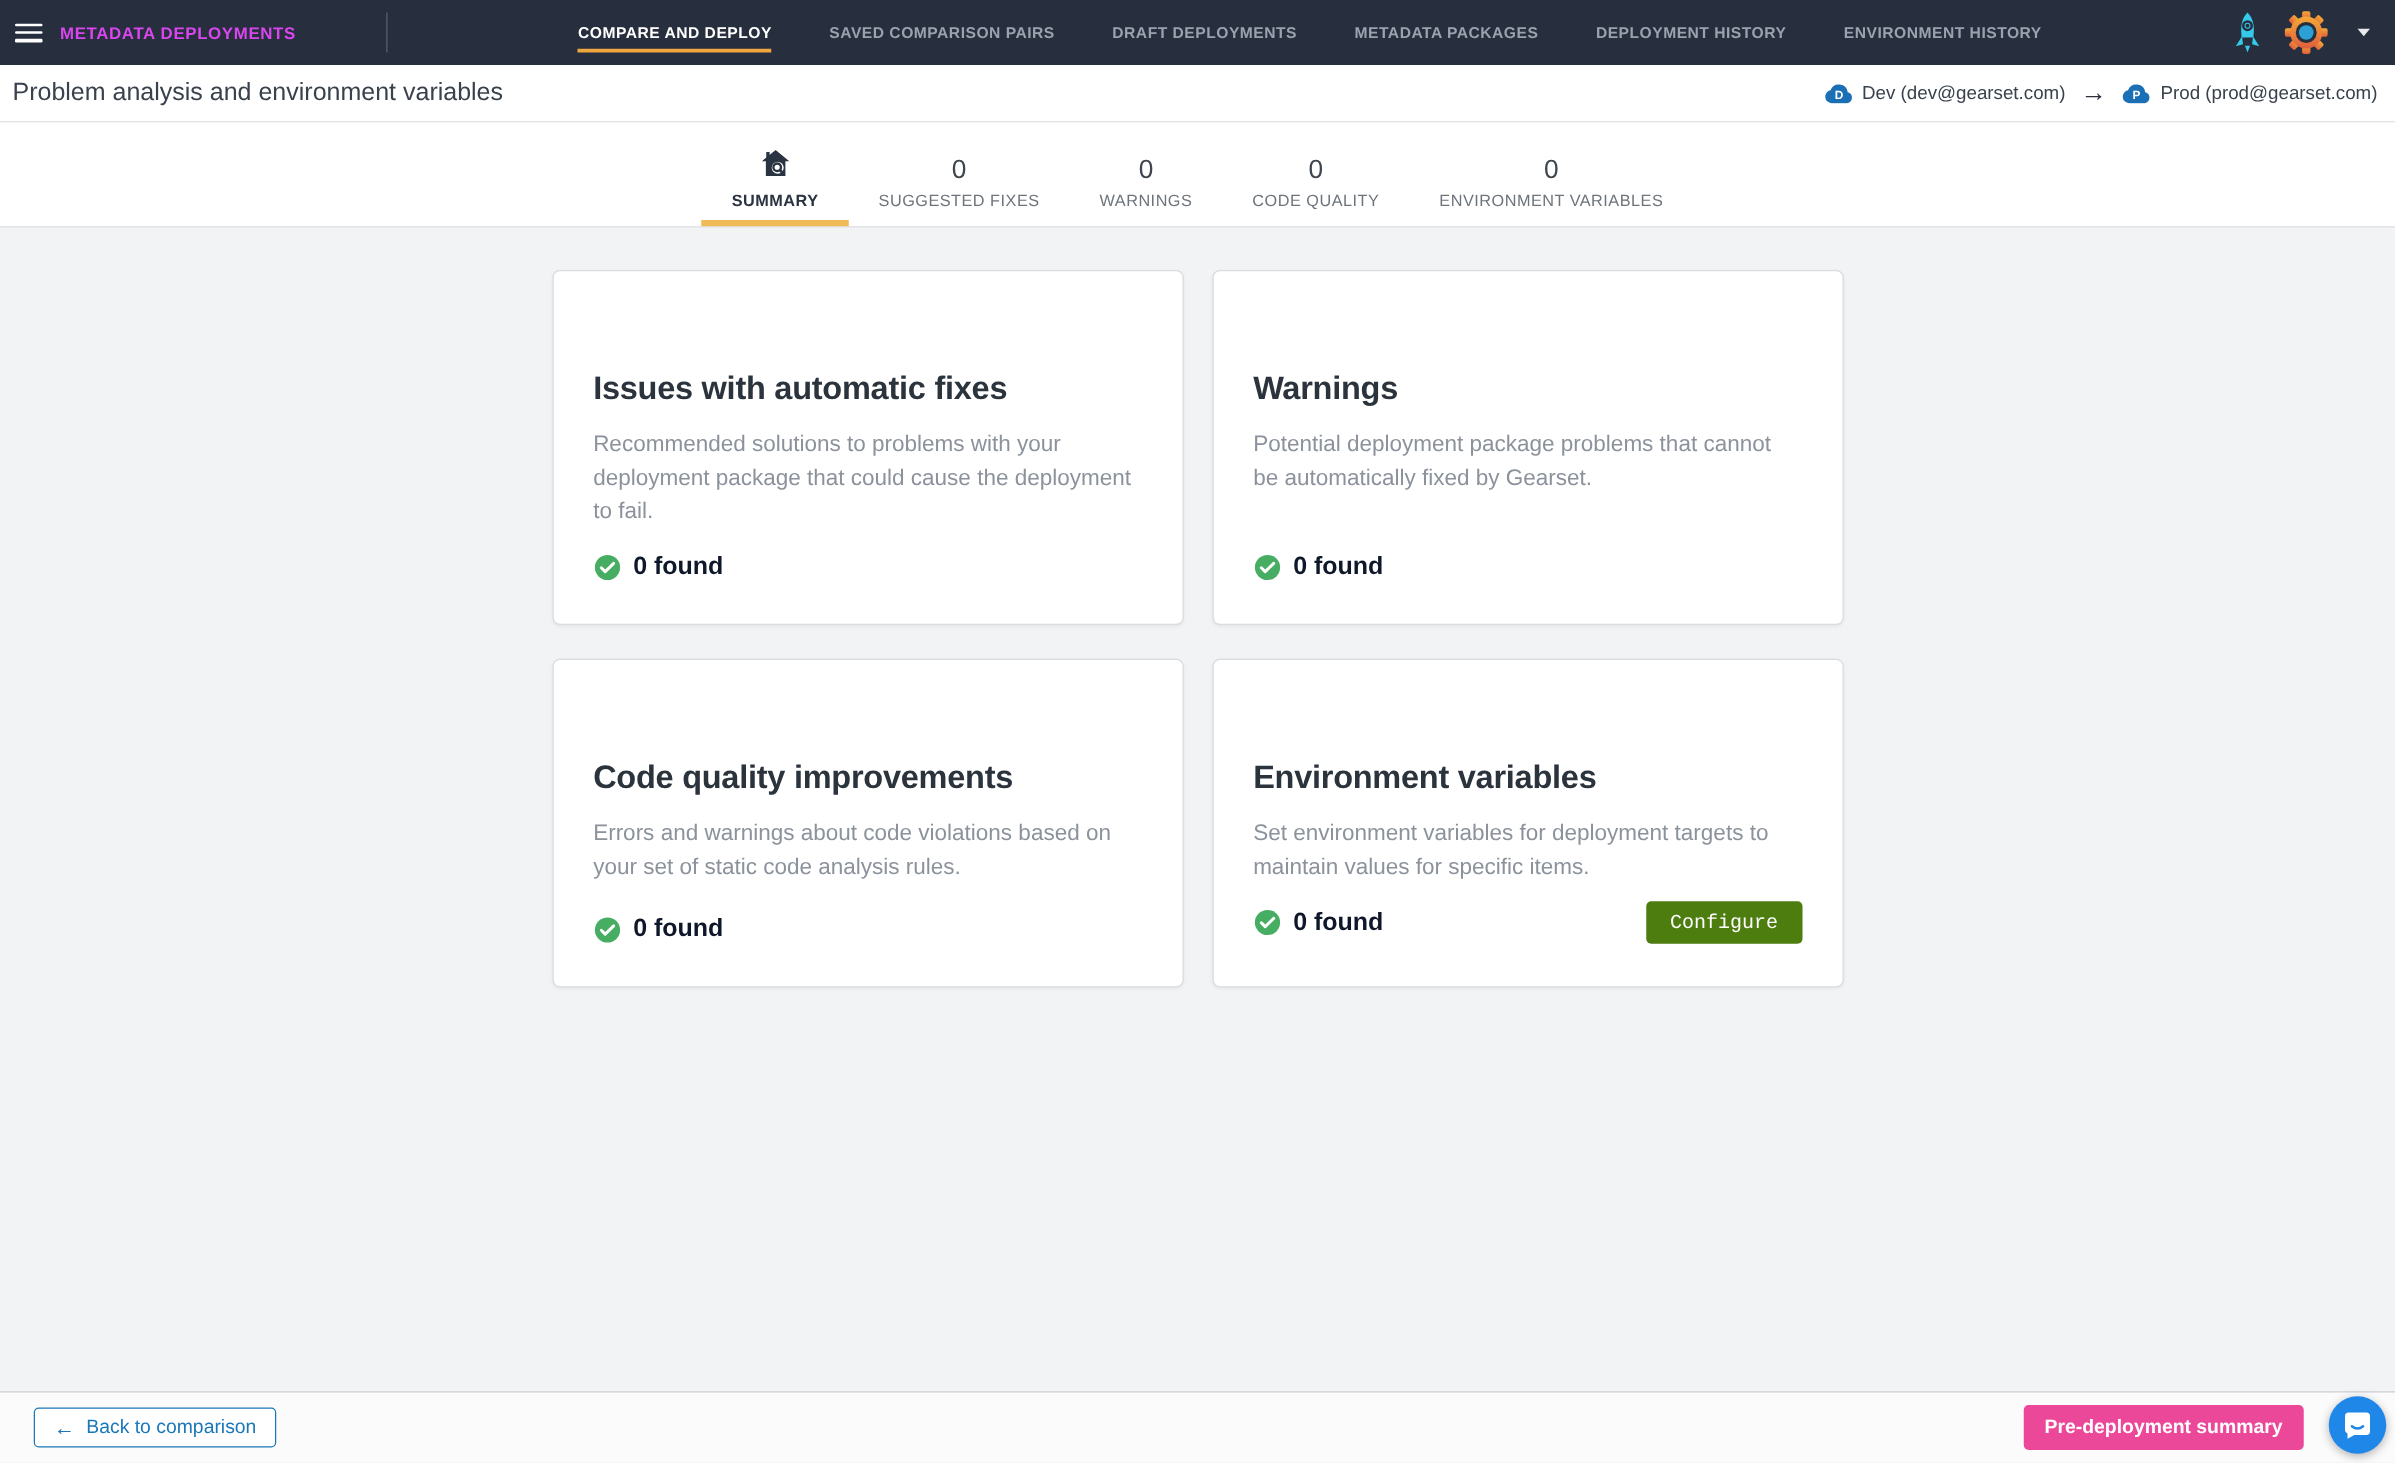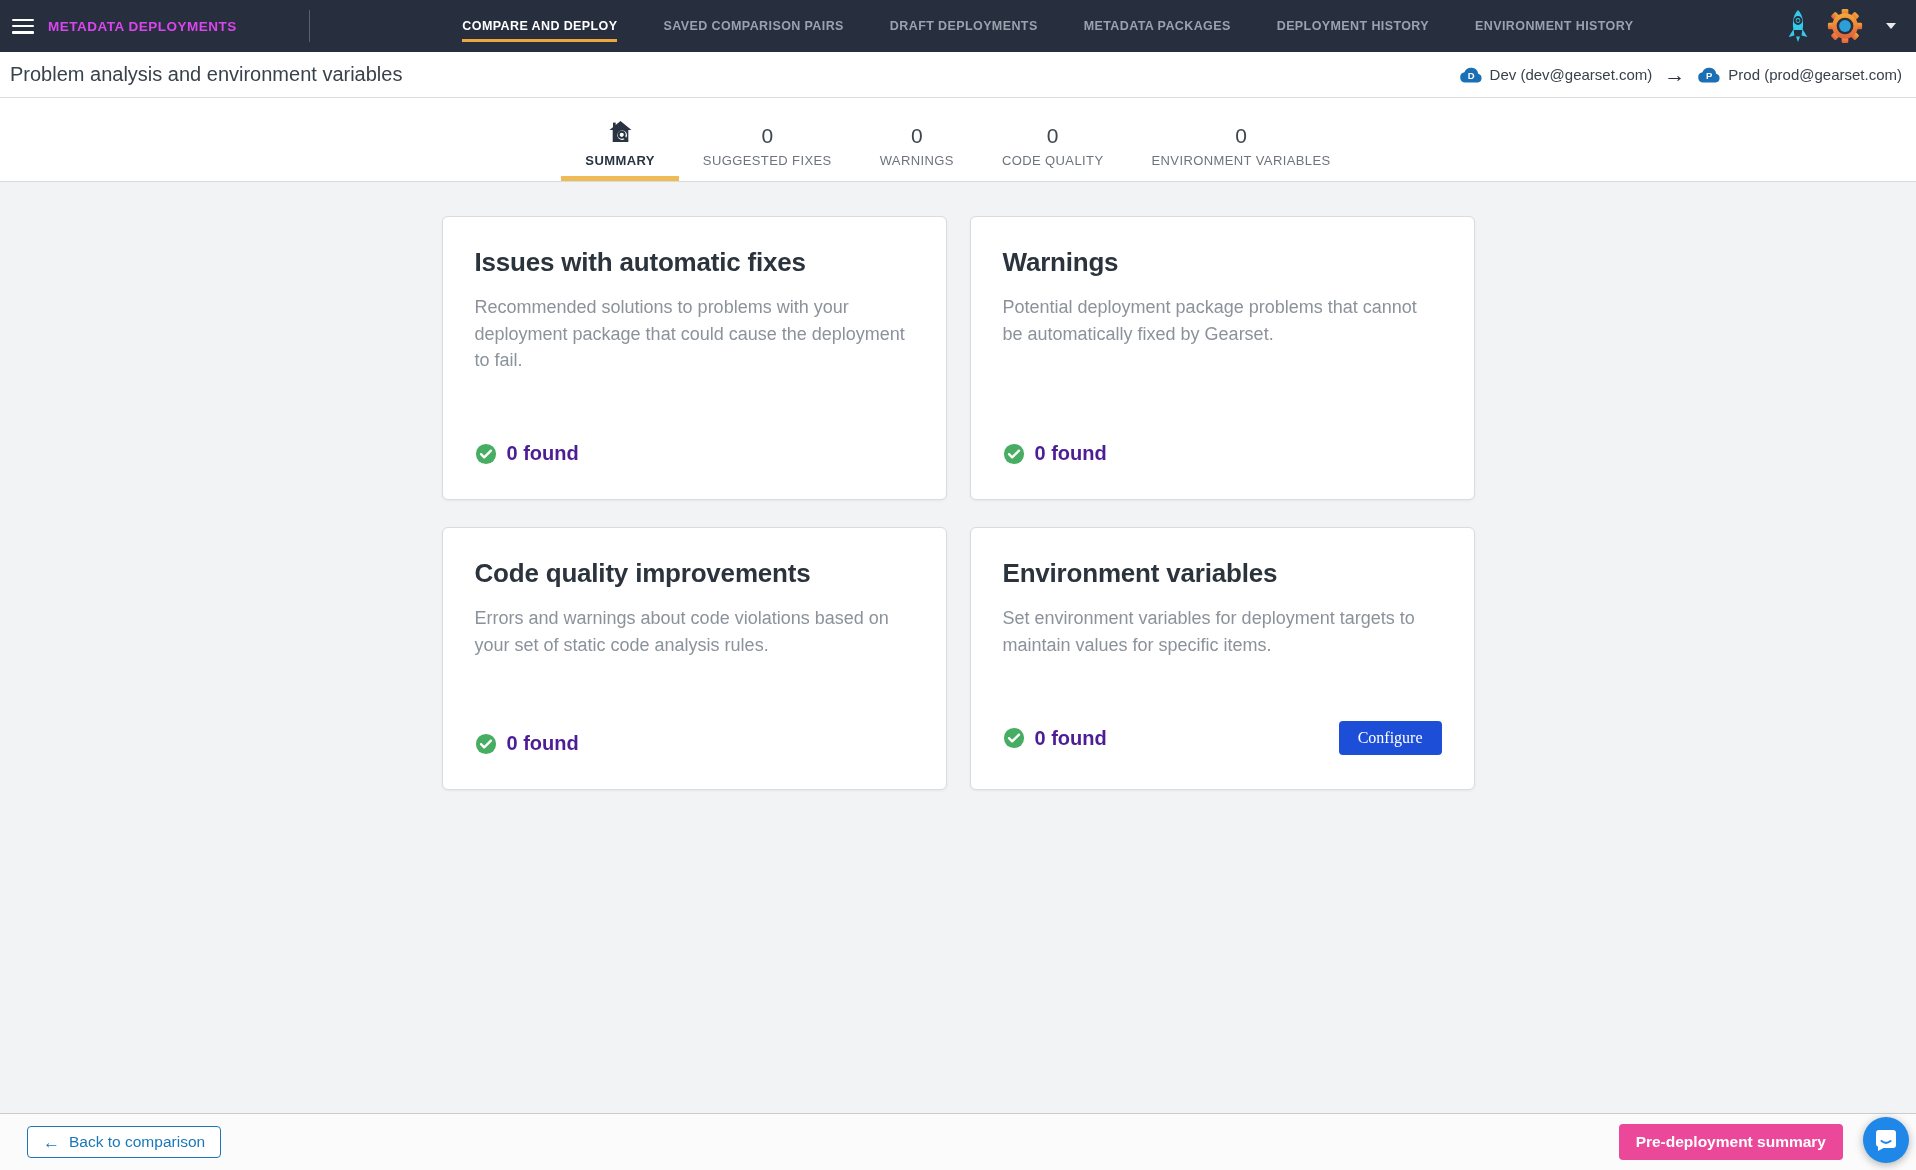--- a/index.html
+++ b/index.html
@@ -57,26 +57,26 @@
   .tab.active::after { content:""; position:absolute; left:0; right:0; bottom:0; height:5px; background:#eebb57; }
 
   
   .content { padding-top:34px; display:flex; justify-content:center; }
   .cards-grid { display:grid; grid-template-columns:505px 505px; grid-template-rows:284px 263px; gap:27px 23px; }
   .card {
     background:#ffffff; border:1px solid #d8dbdf; border-radius:6px;
     box-shadow:0 1px 3px rgba(0,0,0,.05);
     padding:30px 32px 34px; display:flex; flex-direction:column;
   }
-  .card h2 { font-size:26px; font-weight:bold; color:#2b333d; margin-bottom:16px; letter-spacing:-.2px; }
+  .card h2 { font-size:26px; font-weight:bold; color:#2b333d; margin-bottom:16px; letter-spacing:-.2px;margin-top:48px; }
   .card p { font-size:18px; color:#8b929b; line-height:1.48; max-width:450px; }
   .card-footer { margin-top:auto; display:flex; align-items:center; justify-content:space-between; }
-  .found { display:flex; align-items:center; gap:10px; color:#4c1d95; font-weight:bold; font-size:20px; }
+  .found { display:flex; align-items:center; gap:10px; color:#0f172a; font-weight:bold; font-size:20px; }
   .configure-btn {
-    background:#1d4ed8; color:#ffffff; font-size:16px; font-family:Liberation Serif, serif;
+    background:#4d7c0f; color:#ffffff; font-size:16px; font-family:Liberation Mono, monospace;
     padding:8px 19px; border:none; border-radius:4px; cursor:pointer;
   }
 
   
   .footer-bar {
     position:absolute; left:0; right:0; bottom:0; height:57px;
     background:#fbfbfc; border-top:1px solid #c9cdd1;
     display:flex; align-items:center; justify-content:space-between;
     padding:0 73px 0 27px;
   }

